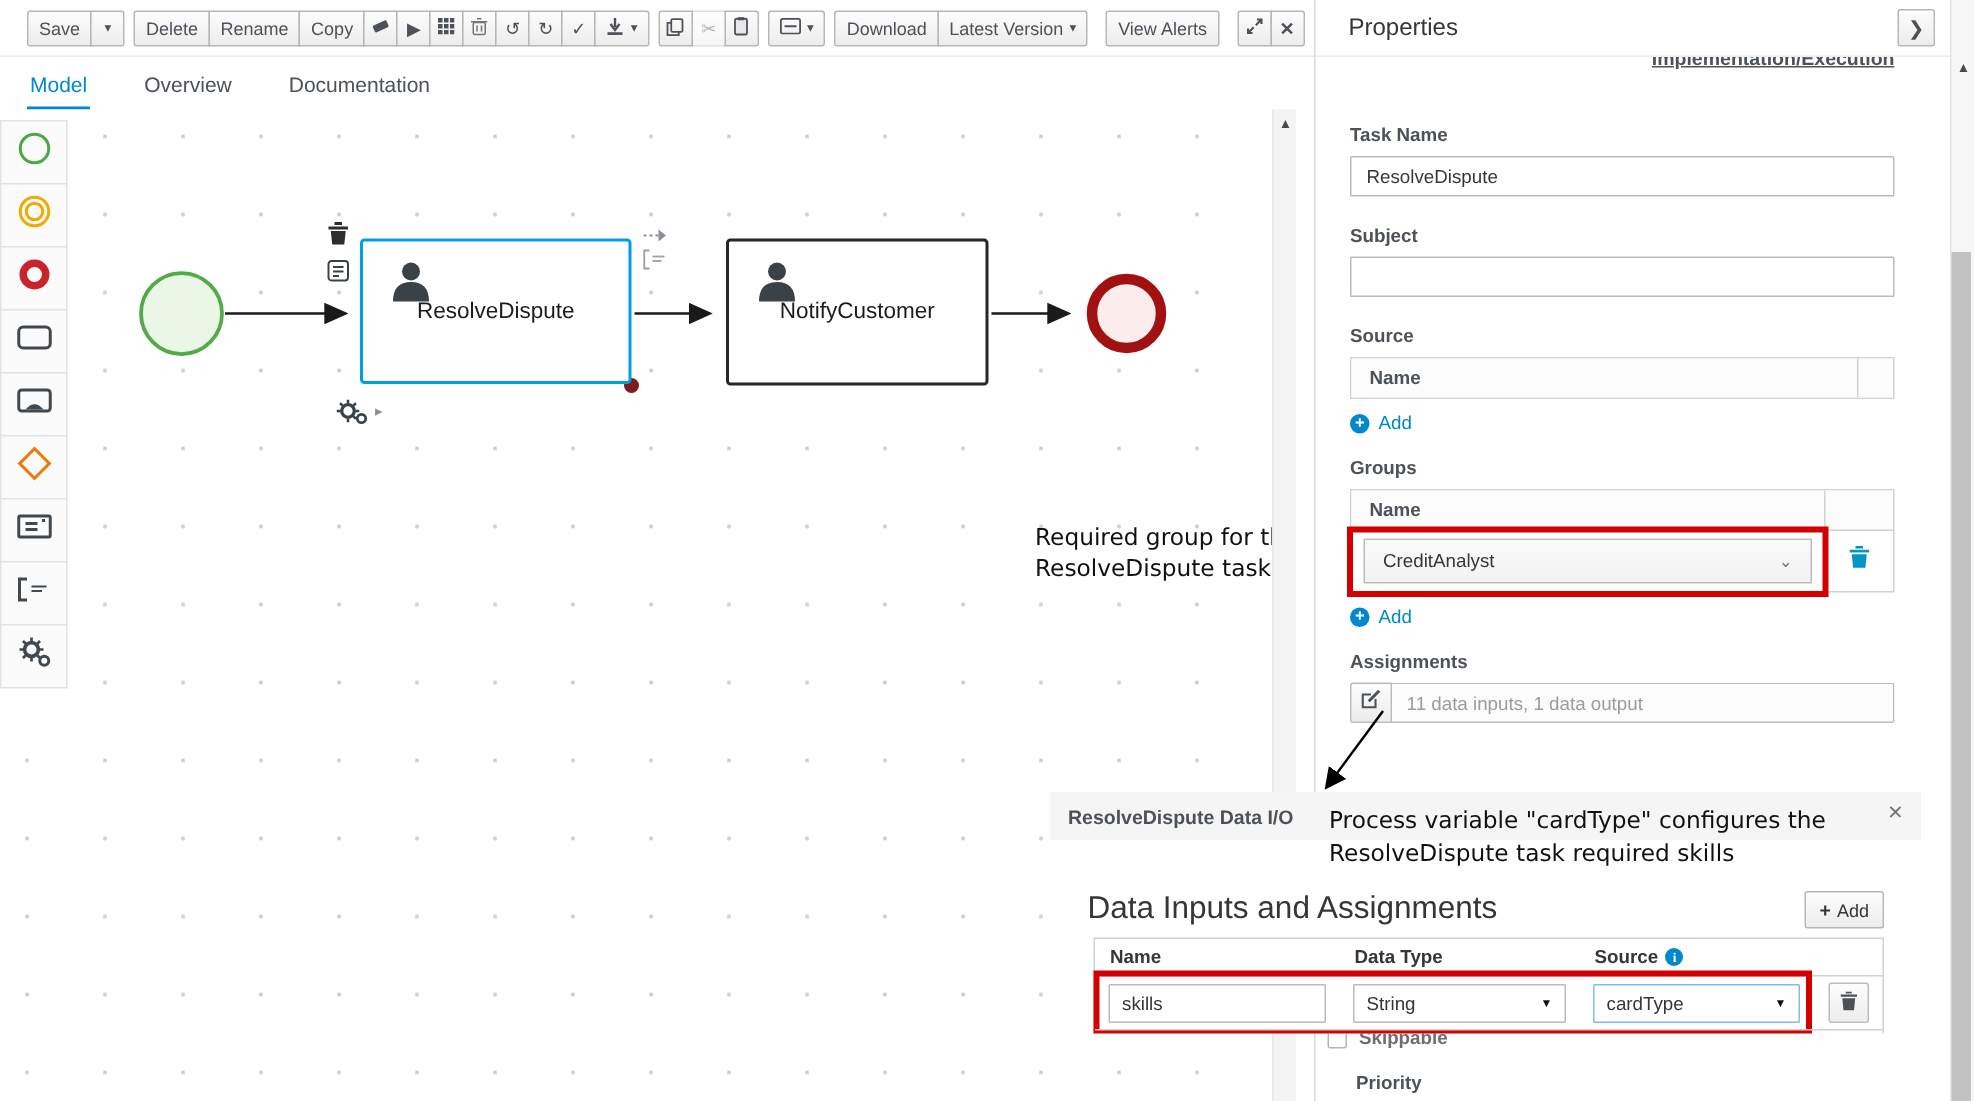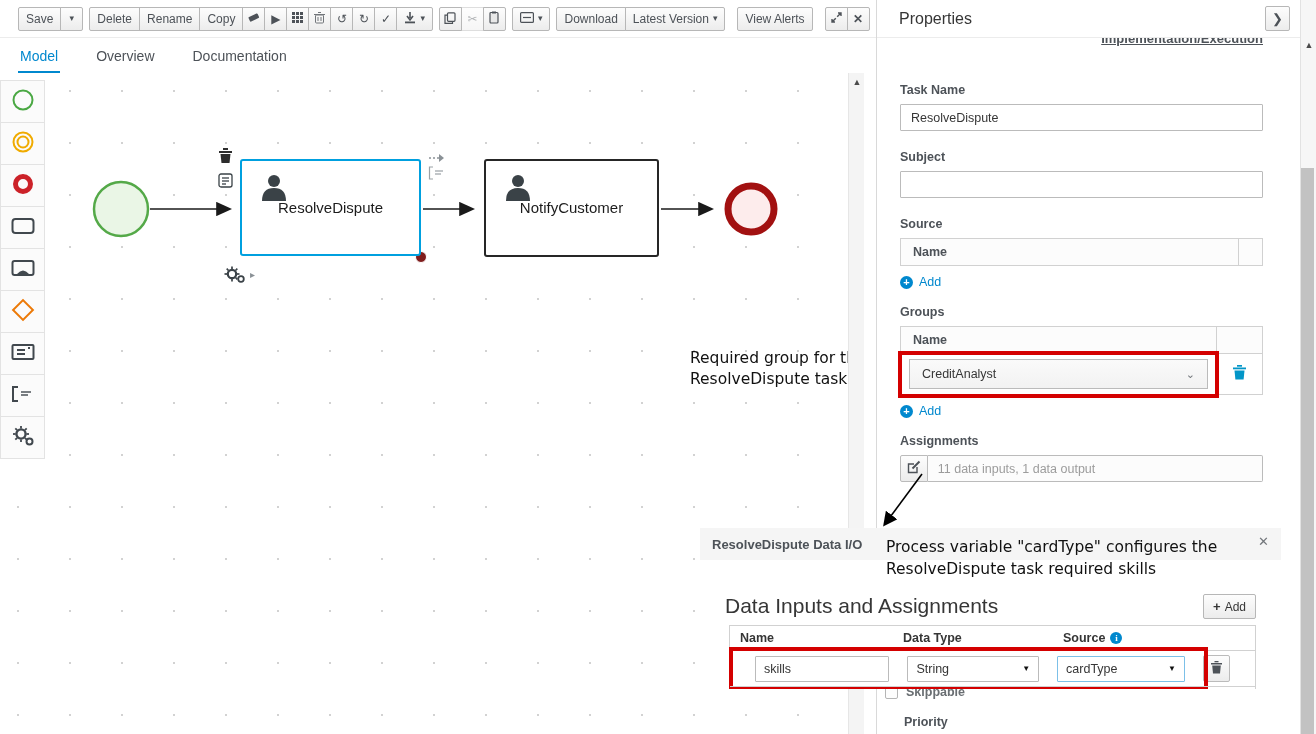--- a/index.html
+++ b/index.html
@@ -101,21 +101,21 @@
   .dialog-title { font-size:13px; font-weight:700; color:#4d5258; }
   .dialog-close { position:absolute; right:12px; top:7px; font-size:13px; color:#72767b; cursor:pointer; line-height:1; }
   .dio-headrow { position:absolute; left:25px; right:25px; top:66px; display:flex; justify-content:space-between; align-items:flex-start; }
   .dio-heading { font-size:21px; color:#363636; }
   .dio-add { height:25px; padding:3px 9px; font-size:12px; border:1px solid #b7b7b7; border-radius:2px;
              background:linear-gradient(#fdfdfd,#ececec); display:flex; align-items:center; gap:4px; cursor:pointer; color:#363636;}
   .dio-add b { font-size:13px; }
   .dio-table { position:absolute; left:29px; top:97px; width:527px; border:1px solid #d1d1d1; font-size:12.5px; }
   .dio-hrow { display:flex; border-bottom:1px solid #d1d1d1; }
   .dio-hcell { padding:5px 10px; font-weight:700; color:#363636; display:flex; align-items:center; gap:5px; }
-  .dio-row { display:flex; position:relative; padding:4px 16px; }
+  .dio-row { display:flex; position:relative; padding:4px 0; }
   .dio-row + .dio-row { border-top:1px solid #d1d1d1; }
   .c-name { width:163px; } .c-type { width:160px; } .c-src { width:156px; } .c-act { flex:1; }
   .dio-cell { padding:0 9px; display:flex; align-items:center; }
   .dio-input { width:100%; height:26px; border:1px solid #bbb; border-radius:1px; padding:0 8px; font-size:12.5px;
                font-family:"Liberation Sans",sans-serif; color:#363636; }
   .dio-select { width:100%; height:26px; border:1px solid #bbb; border-radius:1px; background:#fff; display:flex;
                 align-items:center; justify-content:space-between; padding:0 8px; color:#363636; cursor:pointer; }
   .dio-select.focus { border-color:#7cc0e8; }
   .dio-select .dn { font-size:8px; color:#111; }
   .del-btn { width:27px; height:27px; border:1px solid #bbb; border-radius:2px; background:linear-gradient(#fdfdfd,#ececec);

